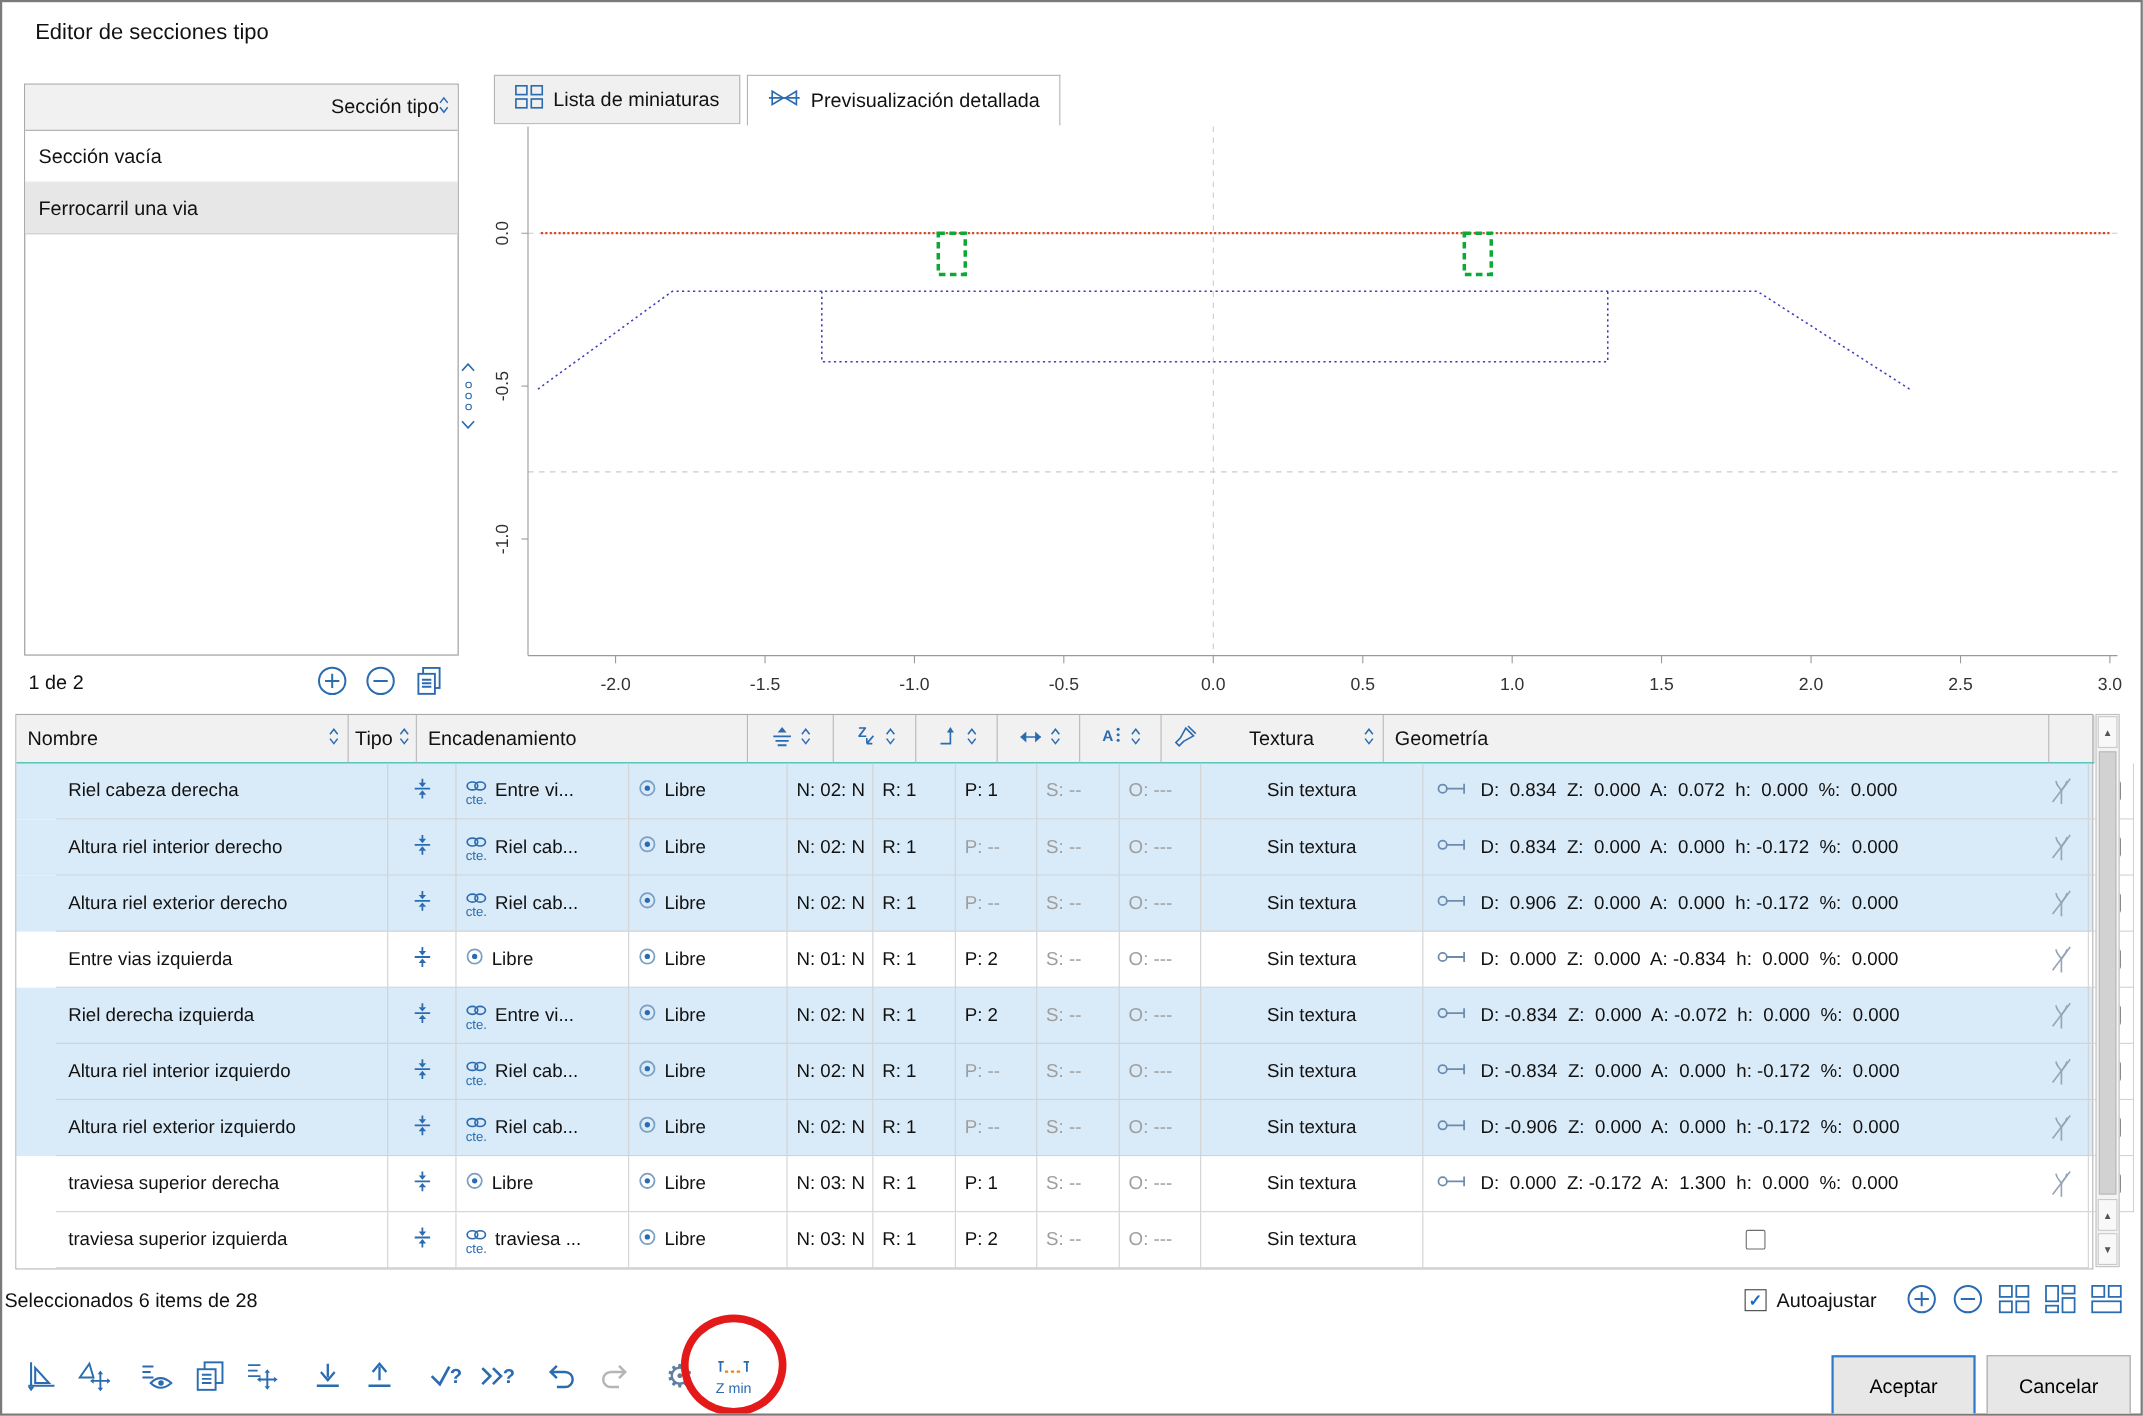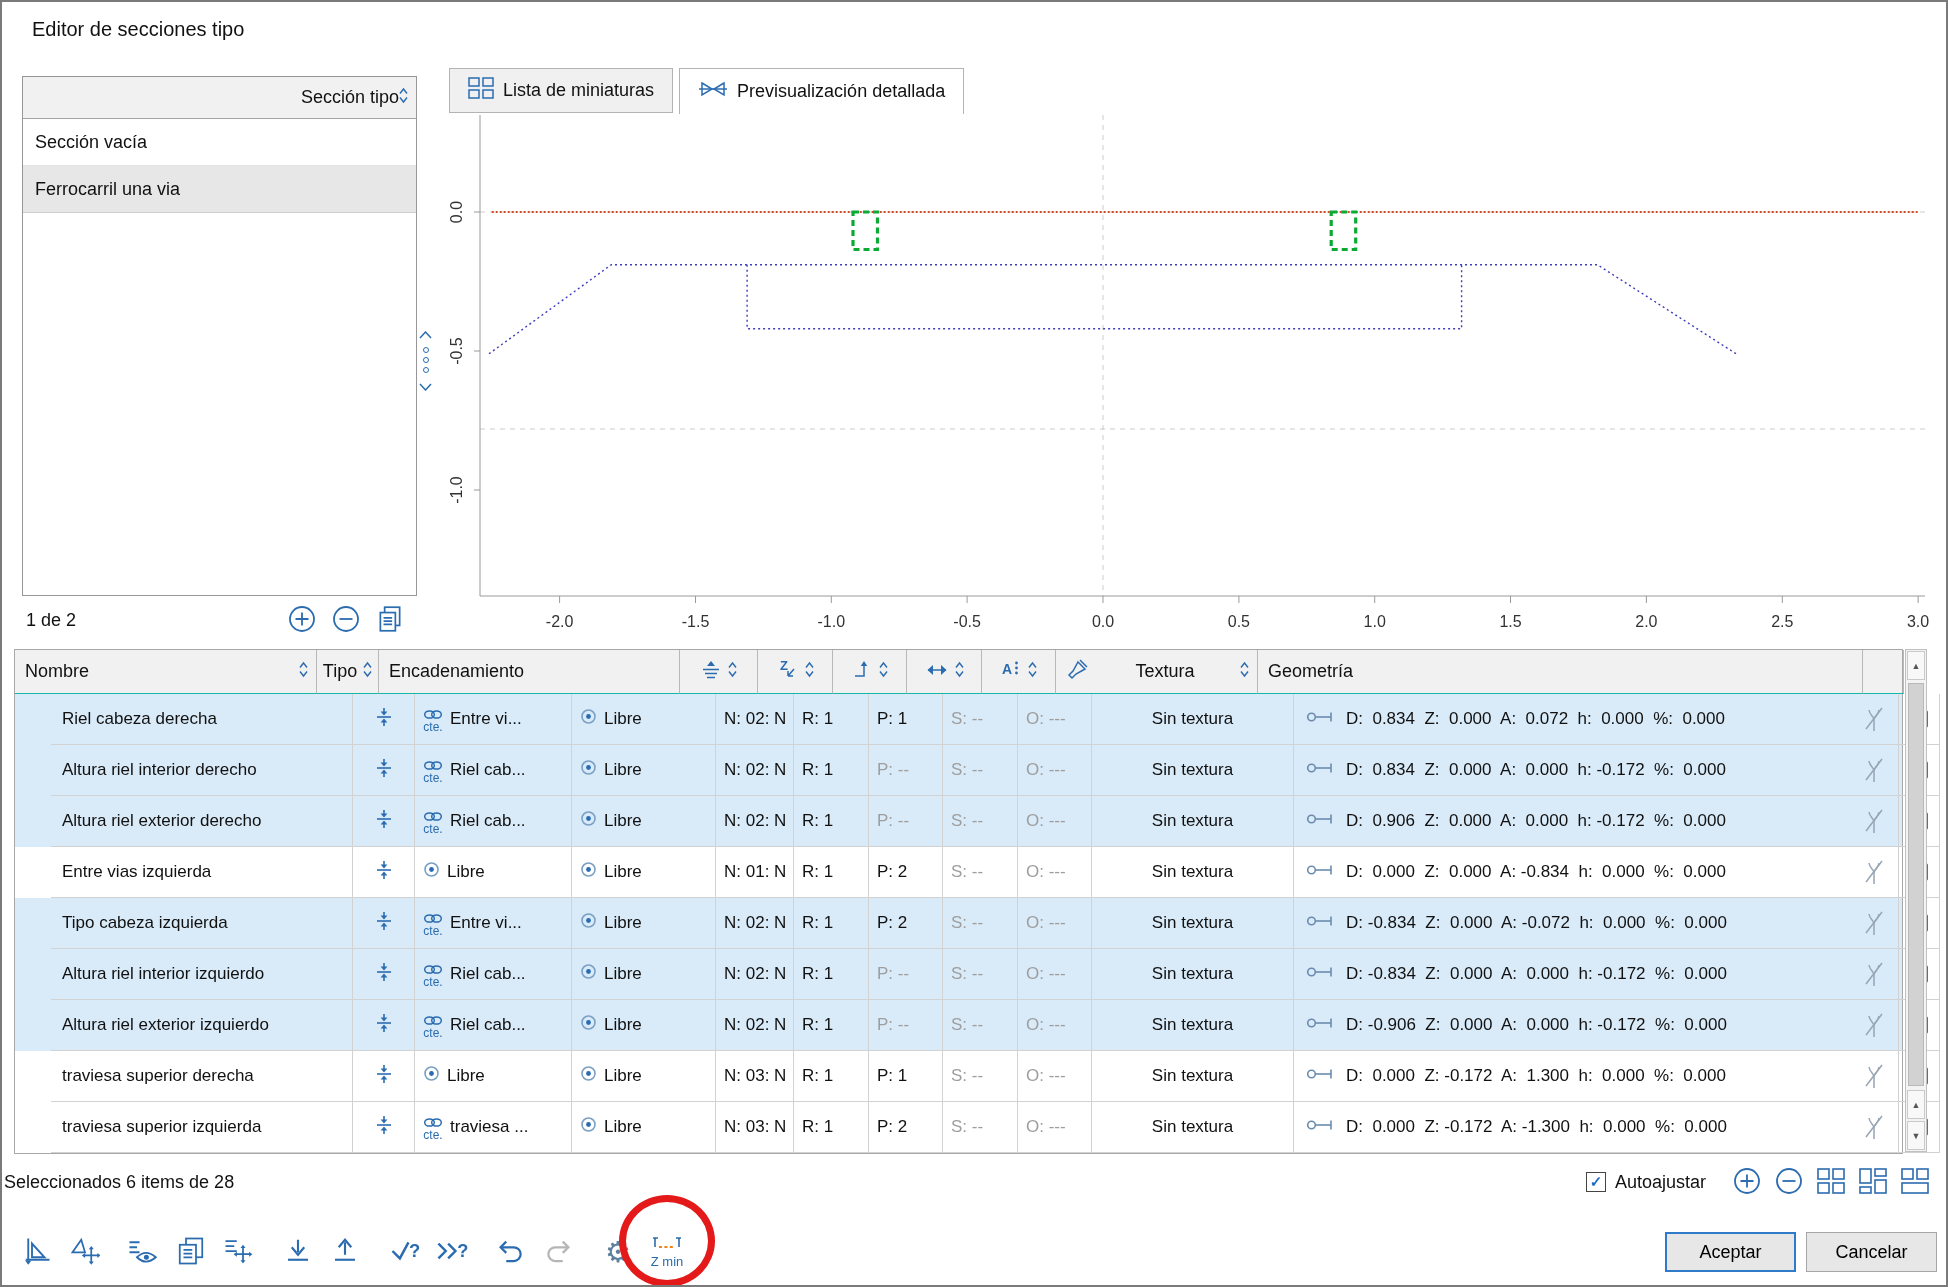--- a/index.html
+++ b/index.html
@@ -72,21 +72,21 @@
   .status { position:absolute; left:2px; top:1170px; font-size:18px; }
   .righttools { position:absolute; right:16px; top:1158px; height:44px; display:flex; align-items:center; gap:12px; }
   .autofit { display:flex; align-items:center; gap:9px; font-size:18px; margin-right:14px; cursor:pointer; }
   .acb { width:20px; height:20px; border:1.6px solid #444; background:#fff; display:flex; align-items:center; justify-content:center; color:#1b6ac9; font-weight:bold; font-size:15px; }
 
   
   .btoolbar { position:absolute; left:14px; top:1224px; height:52px; display:flex; align-items:center; }
   .tbtn { width:34px; height:44px; display:flex; flex-direction:column; align-items:center; justify-content:center; background:none; border:none; cursor:pointer; }
   .zmint { font-size:13px; color:#2b6cb0; display:block; text-align:center; margin-top:1px; }
 
-  .btn { position:absolute; top:1230px; width:131px; height:40px; background:#e7e7e7; border:1px solid #a6a6a6; font-size:18px; font-family:inherit; cursor:pointer; }
+  .btn { position:absolute; top:1230px; width:131px; height:56px; background:#e7e7e7; border:1px solid #a6a6a6; font-size:18px; font-family:inherit; cursor:pointer; }
   .btn.accept { left:1663px; border:2px solid #2f7ac9; }
   .btn.cancel { left:1804px; }
 
   .ann { position:absolute; left:617px; top:1193px; width:96px; height:92px; border:7px solid #e41a1a; border-radius:50%; z-index:30; pointer-events:none; }
 </style>
 </head>
 <body>
 
 <div class="title">Editor de secciones tipo</div>
 
@@ -491,21 +491,21 @@
               <path d="M12 25 V14 M12 14 C12 10 8 10 7 4 M12 14 C12 10 16 10 17 4" fill="none" stroke="#97a5b5" stroke-width="1.5"></path>
               <line x1="4" y1="23" x2="20" y2="2" stroke="#97a5b5" stroke-width="1.5"></line>
             </svg>
           </span>
         </div>
         <div class="c cen">
           <span class="rowcb"></span>
         </div>
       </div>
       <div class="trow sel">
-        <div class="c name">Tipo cabeza izquierda</div>
+        <div class="c name">Riel derecha izquierda</div>
         <div class="c cen">
           <span><svg width="20" height="20" viewBox="0 0 20 20">
               <line x1="10" y1="1" x2="10" y2="5" stroke="#2b6cb0" stroke-width="1.6"></line>
               <path d="M6.6 4.6 L10 8.6 L13.4 4.6 Z" fill="#2b6cb0"></path>
               <line x1="3" y1="10" x2="17" y2="10" stroke="#2b6cb0" stroke-width="1.6"></line>
               <path d="M6.6 15.4 L10 11.4 L13.4 15.4 Z" fill="#2b6cb0"></path>
               <line x1="10" y1="15" x2="10" y2="19" stroke="#2b6cb0" stroke-width="1.6"></line>
             </svg></span>
         </div>
         <div class="c enc">
@@ -729,34 +729,20 @@
               <circle cx="8.5" cy="8.5" r="2.4" fill="#2b6cb0"></circle>
             </svg></span>
           <span class="enct">Libre</span>
         </div>
         <div class="c">N: 03: N</div>
         <div class="c">R: 1</div>
         <div class="c">P: 2</div>
         <div class="c dim">S: --</div>
         <div class="c dim">O: ---</div>
         <div class="c cen">Sin textura</div>
-        <div class="c geo">
-          <span><svg width="30" height="14" viewBox="0 0 30 14">
-              <circle cx="5.5" cy="7" r="3.8" fill="none" stroke="#6b8cae" stroke-width="1.6"></circle>
-              <line x1="9.3" y1="7" x2="25" y2="7" stroke="#6b8cae" stroke-width="1.6"></line>
-              <line x1="25" y1="2.5" x2="25" y2="11.5" stroke="#6b8cae" stroke-width="1.6"></line>
-            </svg></span>
-          <span class="geot">D: &nbsp;0.000  Z: -0.172  A: -1.300  h: &nbsp;0.000  %: &nbsp;0.000</span>
-          <span class="forkic">
-            <svg width="24" height="27" viewBox="0 0 24 27">
-              <path d="M12 25 V14 M12 14 C12 10 8 10 7 4 M12 14 C12 10 16 10 17 4" fill="none" stroke="#97a5b5" stroke-width="1.5"></path>
-              <line x1="4" y1="23" x2="20" y2="2" stroke="#97a5b5" stroke-width="1.5"></line>
-            </svg>
-          </span>
-        </div>
         <div class="c cen">
           <span class="rowcb"></span>
         </div>
       </div>
     </div>
 </div>
 
 <div class="vscroll">
   <div class="sbtn">▲</div>
   <div class="strack">

